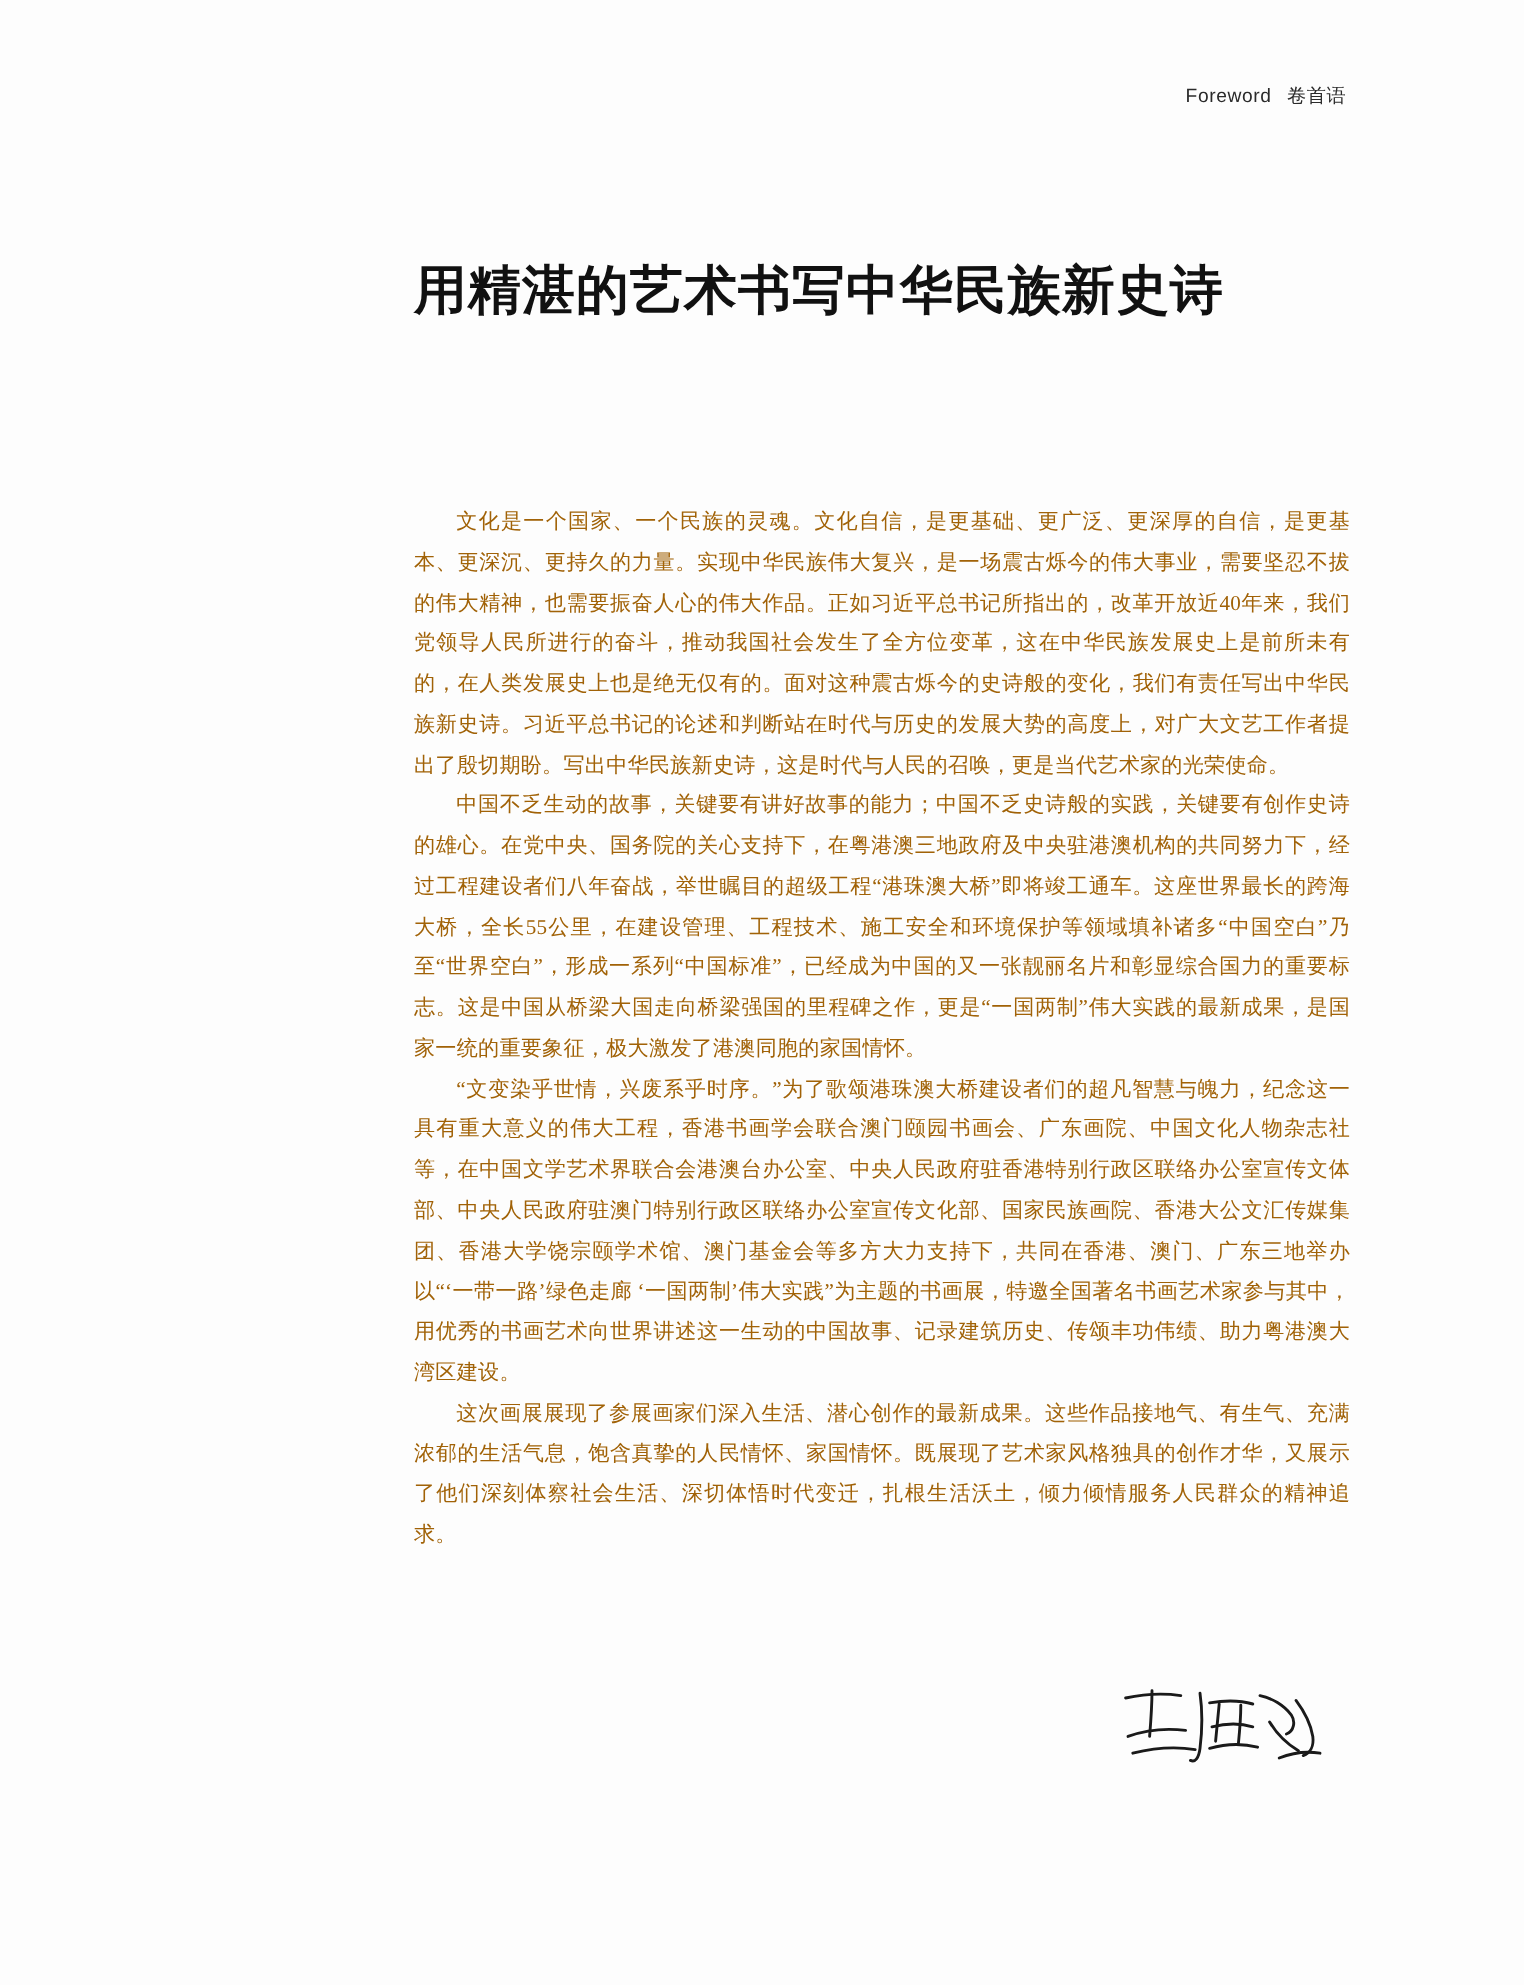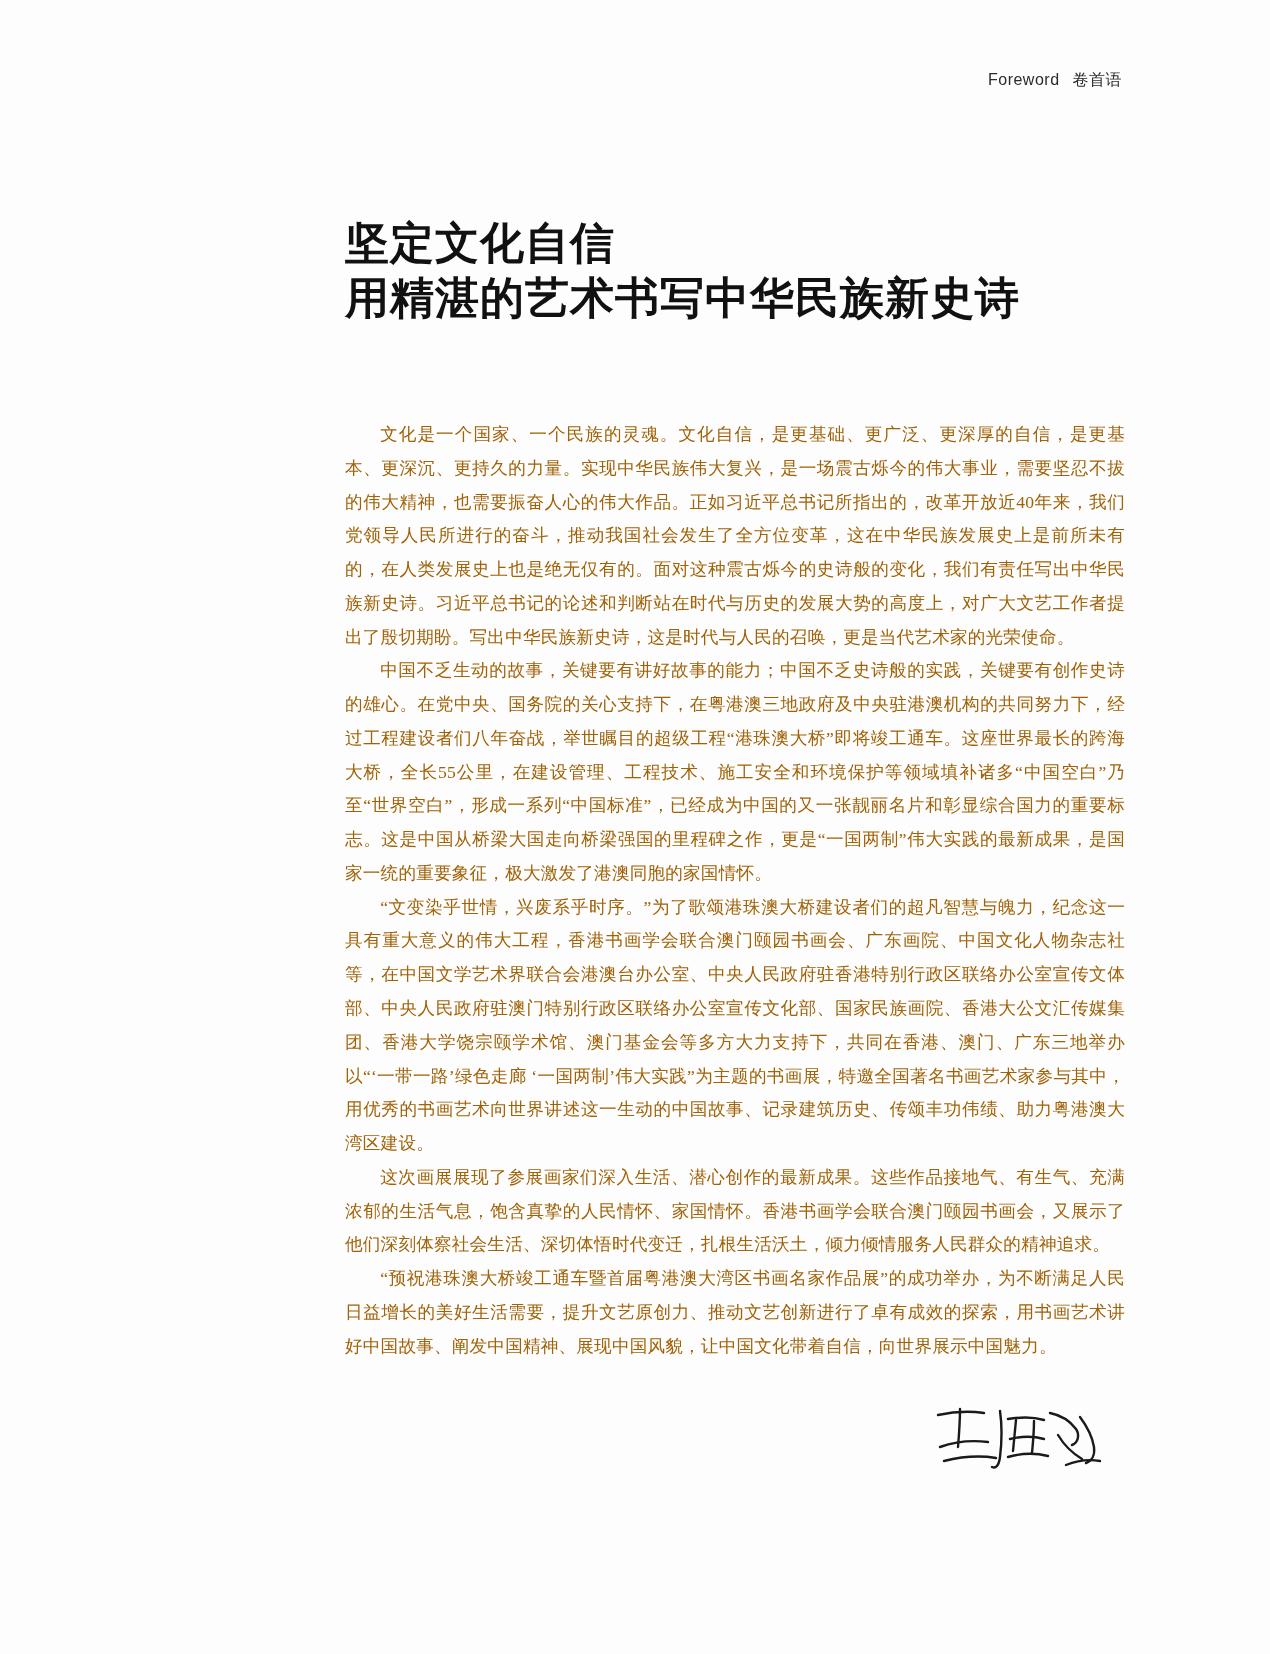--- a/index.html
+++ b/index.html
@@ -79,30 +79,28 @@
 <body>
 
 <div class="page">
 
   <div class="header">
     <span class="en">Foreword</span>
     <span class="cn">卷首语</span>
   </div>
 
   <div class="title-block">
-    <div class="title-line">坚定文化自信</div>
     <div class="title-line">用精湛的艺术书写中华民族新史诗</div>
   </div>
 
   <div class="body-block">
     <p class="para">文化是一个国家、一个民族的灵魂。文化自信，是更基础、更广泛、更深厚的自信，是更基本、更深沉、更持久的力量。实现中华民族伟大复兴，是一场震古烁今的伟大事业，需要坚忍不拔的伟大精神，也需要振奋人心的伟大作品。正如习近平总书记所指出的，改革开放近40年来，我们党领导人民所进行的奋斗，推动我国社会发生了全方位变革，这在中华民族发展史上是前所未有的，在人类发展史上也是绝无仅有的。面对这种震古烁今的史诗般的变化，我们有责任写出中华民族新史诗。习近平总书记的论述和判断站在时代与历史的发展大势的高度上，对广大文艺工作者提出了殷切期盼。写出中华民族新史诗，这是时代与人民的召唤，更是当代艺术家的光荣使命。</p>
     <p class="para">中国不乏生动的故事，关键要有讲好故事的能力；中国不乏史诗般的实践，关键要有创作史诗的雄心。在党中央、国务院的关心支持下，在粤港澳三地政府及中央驻港澳机构的共同努力下，经过工程建设者们八年奋战，举世瞩目的超级工程“港珠澳大桥”即将竣工通车。这座世界最长的跨海大桥，全长55公里，在建设管理、工程技术、施工安全和环境保护等领域填补诸多“中国空白”乃至“世界空白”，形成一系列“中国标准”，已经成为中国的又一张靓丽名片和彰显综合国力的重要标志。这是中国从桥梁大国走向桥梁强国的里程碑之作，更是“一国两制”伟大实践的最新成果，是国家一统的重要象征，极大激发了港澳同胞的家国情怀。</p>
     <p class="para">“文变染乎世情，兴废系乎时序。”为了歌颂港珠澳大桥建设者们的超凡智慧与魄力，纪念这一具有重大意义的伟大工程，香港书画学会联合澳门颐园书画会、广东画院、中国文化人物杂志社等，在中国文学艺术界联合会港澳台办公室、中央人民政府驻香港特别行政区联络办公室宣传文体部、中央人民政府驻澳门特别行政区联络办公室宣传文化部、国家民族画院、香港大公文汇传媒集团、香港大学饶宗颐学术馆、澳门基金会等多方大力支持下，共同在香港、澳门、广东三地举办以“‘一带一路’绿色走廊 ‘一国两制’伟大实践”为主题的书画展，特邀全国著名书画艺术家参与其中，用优秀的书画艺术向世界讲述这一生动的中国故事、记录建筑历史、传颂丰功伟绩、助力粤港澳大湾区建设。</p>
-    <p class="para">这次画展展现了参展画家们深入生活、潜心创作的最新成果。这些作品接地气、有生气、充满浓郁的生活气息，饱含真挚的人民情怀、家国情怀。香港书画学会联合澳门颐园书画会，又展示了他们深刻体察社会生活、深切体悟时代变迁，扎根生活沃土，倾力倾情服务人民群众的精神追求。</p>
-    <p class="para">“预祝港珠澳大桥竣工通车暨首届粤港澳大湾区书画名家作品展”的成功举办，为不断满足人民日益增长的美好生活需要，提升文艺原创力、推动文艺创新进行了卓有成效的探索，用书画艺术讲好中国故事、阐发中国精神、展现中国风貌，让中国文化带着自信，向世界展示中国魅力。</p>
+    <p class="para">这次画展展现了参展画家们深入生活、潜心创作的最新成果。这些作品接地气、有生气、充满浓郁的生活气息，饱含真挚的人民情怀、家国情怀。既展现了艺术家风格独具的创作才华，又展示了他们深刻体察社会生活、深切体悟时代变迁，扎根生活沃土，倾力倾情服务人民群众的精神追求。</p>
   </div>
 
   <div class="signature">
     <svg width="180" height="90" viewBox="0 0 180 90" fill="none" xmlns="http://www.w3.org/2000/svg">
       <g stroke="#1a1a1a" stroke-width="2.4" stroke-linecap="round" stroke-linejoin="round" fill="none">
         <path d="M8 20 C22 17, 40 16, 54 18"></path>
         <path d="M30 14 C30 28, 29 40, 28 52"></path>
         <path d="M10 52 C24 47, 42 45, 58 47"></path>
         <path d="M14 66 C30 62, 48 60, 66 63"></path>
         <path d="M70 16 C72 30, 72 46, 70 62 C69 70, 66 74, 62 72"></path>

